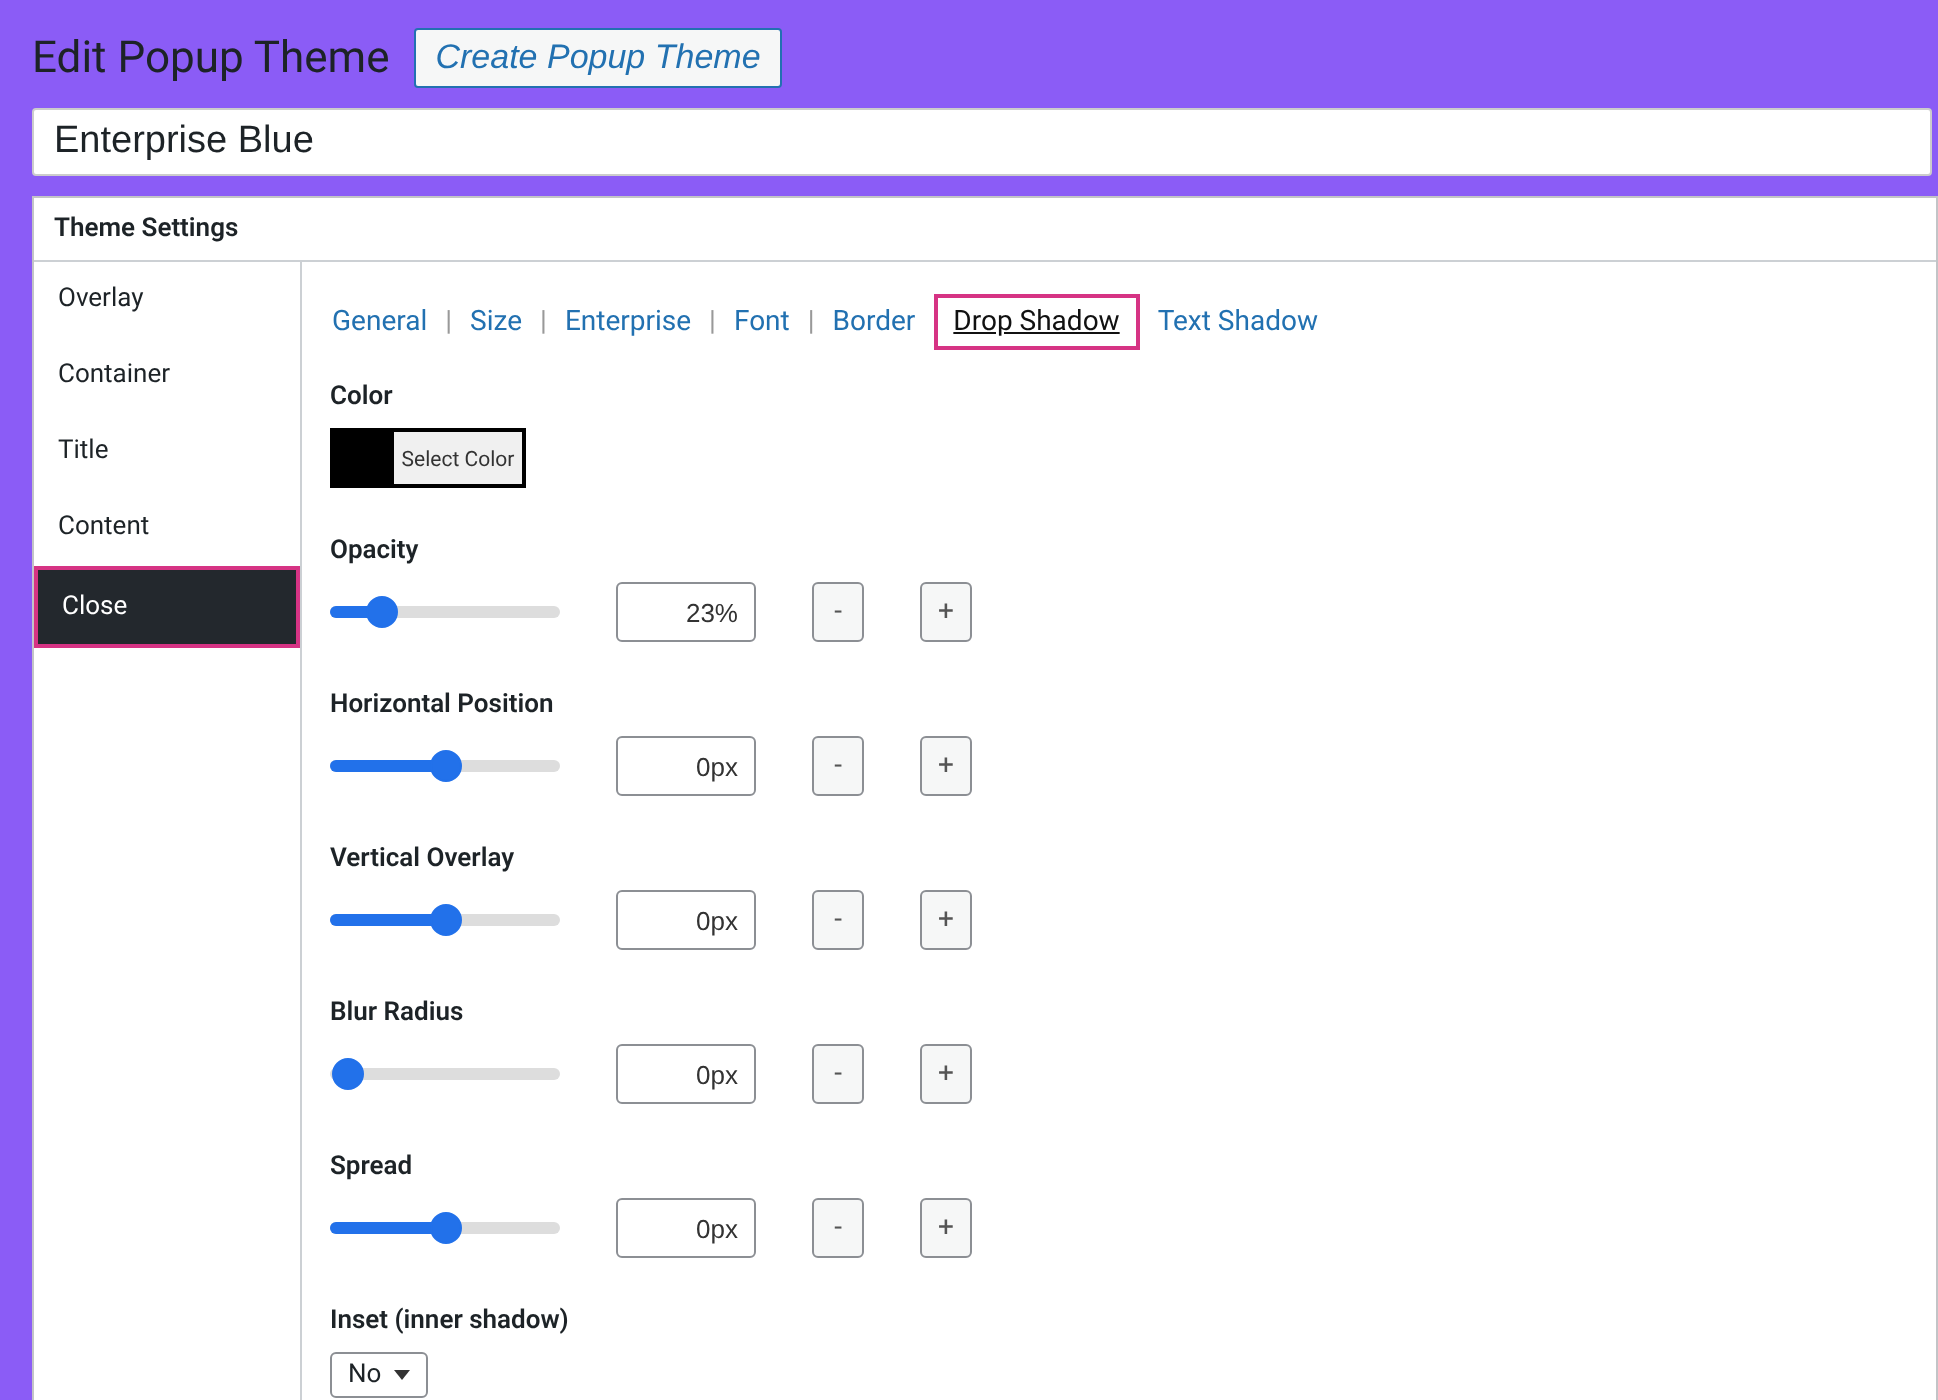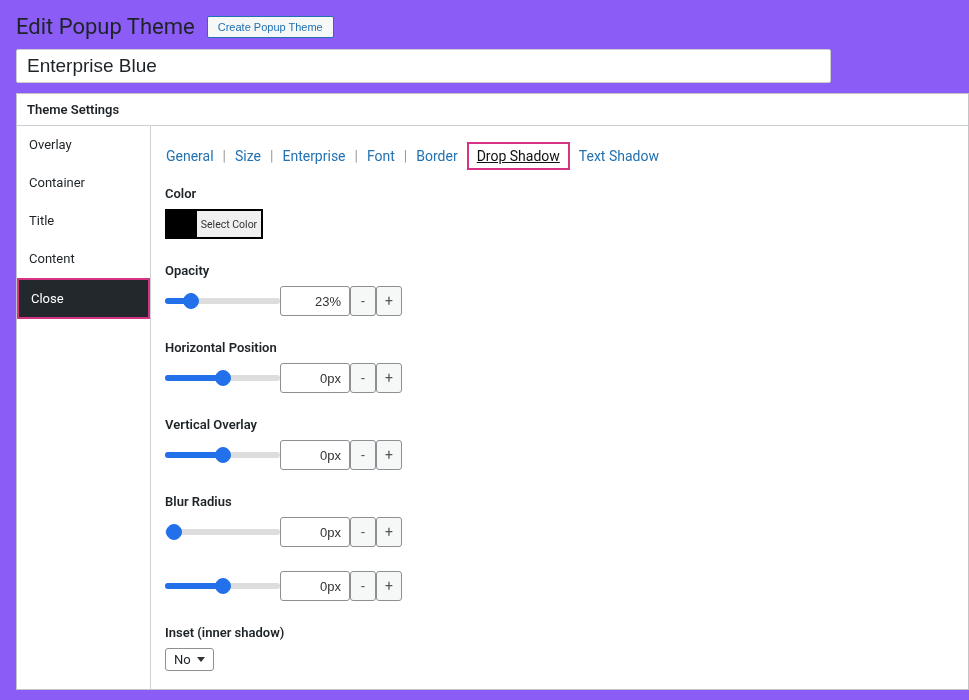--- a/index.html
+++ b/index.html
@@ -2,24 +2,24 @@
 <html><head>
 <meta charset="utf-8">
 <style>
 * { box-sizing: border-box; margin: 0; padding: 0; }
 body { font-family: -apple-system, BlinkMacSystemFont, "Segoe UI", Roboto, sans-serif; font-size: 13px; color: #1d2327; background: #f0f0f1; }
 
 .wrap { width: 969px; height: 700px; background: #8b5cf6; position: relative; overflow: hidden; }
 
 .header { padding: 14px 16px 10px 16px; display: flex; align-items: center; gap: 12px; }
 .header h1 { font-size: 22px; font-weight: 400; color: #1d2327; }
-.create-btn { border: 1px solid #2271b1; color: #2271b1; background: #f6f7f7; padding: 4px 10px; font-size: 11px; border-radius: 2px; cursor: pointer; }
+.create-btn { border: 1px solid #2271b1; color: #2271b1; background: #f6f7f7; padding: 4px 10px; font-size: 17px; border-radius: 2px; cursor: pointer; font-style: italic; }
 
 .title-input-wrapper { padding: 0 0 10px 16px; }
-.title-input { width: 815px; height: 34px; background: #fff; border: 1px solid #ccc; border-radius: 2px; padding: 2px 10px; font-size: 19px; color: #1d2327; outline: none; }
+.title-input { width: 950px; height: 34px; background: #fff; border: 1px solid #ccc; border-radius: 2px; padding: 2px 10px; font-size: 19px; color: #1d2327; outline: none; }
 
 .panel { margin: 0 0 0 16px; width: 953px; background: #fff; border: 1px solid #c3c4c7; }
 .panel-heading { padding: 8px 10px; border-bottom: 1px solid #ccd0d4; font-size: 13px; font-weight: 600; }
 .panel-body { display: flex; min-height: 550px; }
 
 .side-tabs { width: 134px; border-right: 1px solid #ccd0d4; }
 .side-tab { padding: 11px 12px; font-size: 13px; color: #1d2327; cursor: pointer; border-bottom: 1px solid transparent; }
 .side-tab.active { background: #23282d; color: #fff; border: 2px solid #d63384; }
 .side-tab:not(.active) { background: #fff; }
 
@@ -29,21 +29,21 @@
 .top-tab.active { color: #111; text-decoration: underline; border: 2px solid #d63384; padding: 4px 8px; }
 .sep { color: #999; font-size: 14px; }
 
 .field { margin-bottom: 24px; }
 .field-label { font-size: 13px; font-weight: 600; margin-bottom: 8px; display: block; color: #1d2327; }
 
 .color-row { display: flex; align-items: center; width: 98px; height: 30px; border: 2px solid #000; }
 .color-swatch { width: 30px; height: 100%; background: #000; }
 .select-color-btn { flex: 1; background: #f0f0f0; color: #333; font-size: 10.5px; height: 100%; display:flex; align-items:center; justify-content:center; cursor:pointer; }
 
-.slider-row { display: flex; align-items: center; gap: 0; }
+.slider-row { display: flex; align-items: center; gap: 28px; }
 .slider-track { position: relative; width: 115px; height: 6px; background: #ddd; border-radius: 3px; }
 .slider-fill { position: absolute; left: 0; top: 0; height: 100%; background: #2271ea; border-radius: 3px; }
 .slider-thumb { position: absolute; top: 50%; transform: translate(-50%, -50%); width: 16px; height: 16px; background: #2271ea; border-radius: 50%; border: 1px solid #2271ea; }
 
 .num-input { width: 70px; height: 30px; border: 1px solid #8c8f94; border-radius: 3px; text-align: right; padding: 0 8px; font-size: 13px; color: #333; outline: none; }
 .stepper { width: 26px; height: 30px; border: 1px solid #8c8f94; background: #f6f7f7; border-radius: 3px; font-size: 14px; color: #555; cursor: pointer; display:flex; align-items:center; justify-content:center; }
 
 .select-box { display: inline-flex; align-items: center; gap: 6px; border: 1px solid #8c8f94; border-radius: 3px; padding: 3px 8px 3px 8px; background: #fff; cursor: pointer; font-size: 13px; }
 .chevron { display:inline-block; width:0; height:0; border-left:4px solid transparent; border-right:4px solid transparent; border-top:5px solid #333; }
 </style>
@@ -140,20 +140,21 @@
             <div class="slider-fill" style="width:0%"></div>
             <div class="slider-thumb" style="left:8%"></div>
           </div>
           <input class="num-input" value="0px" style="">
           <div class="stepper">-</div>
           <div class="stepper">+</div>
         </div>
       </div>
 
       <div class="field">
+        <span class="field-label">Spread</span>
         <div class="slider-row">
           <div class="slider-track">
             <div class="slider-fill" style="width:50%"></div>
             <div class="slider-thumb" style="left:50%"></div>
           </div>
           <input class="num-input" value="0px" style="">
           <div class="stepper">-</div>
           <div class="stepper">+</div>
         </div>
       </div>

